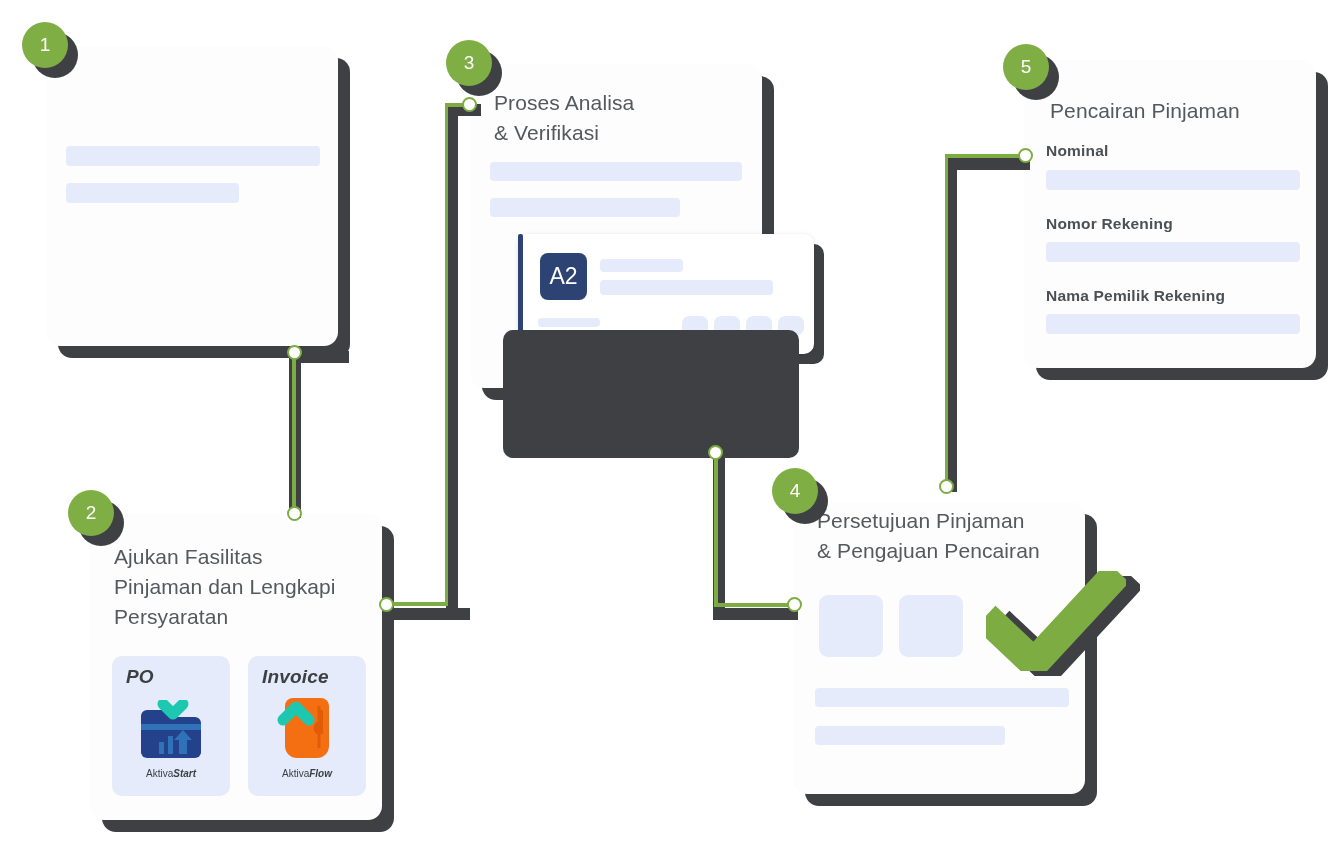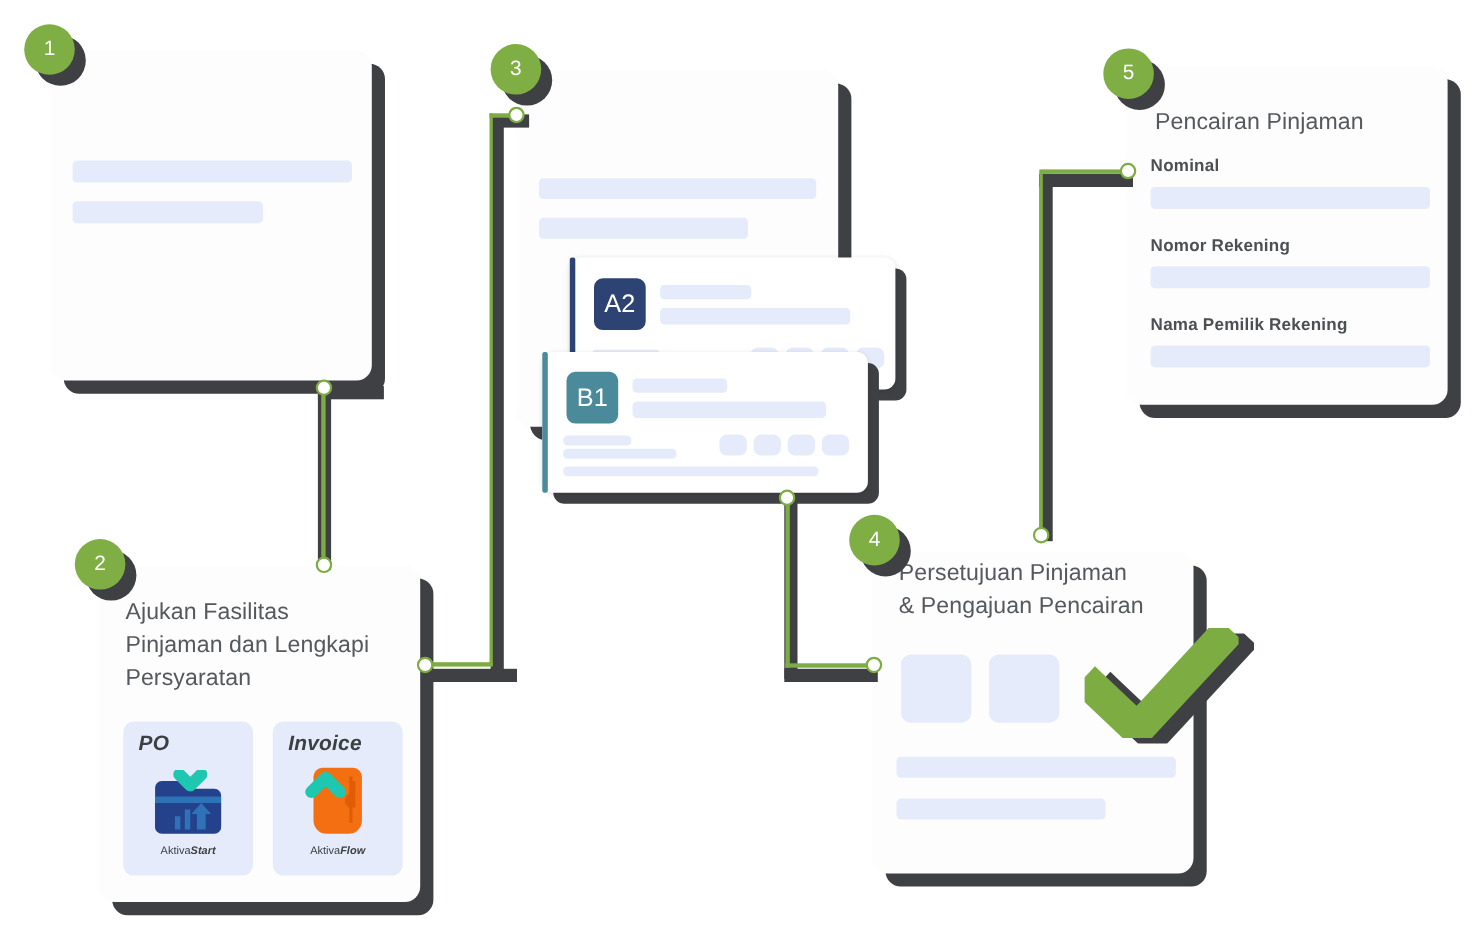--- a/index.html
+++ b/index.html
@@ -251,51 +251,40 @@
       <div class="tile-caption" style="top:112px;">
         <span>Aktiva</span><b>Flow</b>
       </div>
     </div>
   </div>
   <div class="badge-shadow" style="left:78px;top:500px;"></div>
   <div class="badge" style="left:68px;top:490px;">2</div>
 
   <div class="card-shadow" style="left:482px;top:76px;width:292px;height:324px;"></div>
   <div class="card" style="left:470px;top:64px;width:292px;height:324px;">
+    <div class="card-title" style="left:24px;top:24px;width:260px;">Proses Analisa
+&amp; Verifikasi</div>
     <div class="ph" style="left:20px;top:98px;width:252px;height:19px;"></div>
     <div class="ph" style="left:20px;top:134px;width:190px;height:19px;"></div>
   </div>
 
   <div class="doccard-shadow" style="left:528px;top:244px;width:296px;height:120px;"></div>
   <div class="doccard" style="left:518px;top:234px;width:296px;height:120px;box-shadow:0 1px 5px rgba(0,0,0,0.12);">
     <div class="doccard-accent" style="left:0px;top:0px;width:5px;height:120px;background:#2d4373;"></div>
     <div class="doc-badge" style="left:22px;top:19px;width:47px;height:47px;line-height:47px;background:#2d4373;">A2</div>
     <div class="ph" style="left:82px;top:25px;width:83px;height:13px;"></div>
     <div class="ph" style="left:82px;top:46px;width:173px;height:15px;"></div>
     <div class="ph" style="left:20px;top:84px;width:62px;height:9px;"></div>
     <div class="ph-sq" style="left:164px;top:82px;width:26px;height:19px;"></div>
     <div class="ph-sq" style="left:196px;top:82px;width:26px;height:19px;"></div>
     <div class="ph-sq" style="left:228px;top:82px;width:26px;height:19px;"></div>
     <div class="ph-sq" style="left:260px;top:82px;width:26px;height:19px;"></div>
   </div>
 
   <div class="doccard-shadow" style="left:503px;top:330px;width:296px;height:128px;"></div>
-  <div class="doccard" style="left:493px;top:320px;width:296px;height:128px;box-shadow:0 1px 5px rgba(0,0,0,0.12);">
-    <div class="doccard-accent" style="left:0px;top:0px;width:5px;height:128px;background:#4a8a9a;"></div>
-    <div class="doc-badge" style="left:22px;top:18px;width:47px;height:47px;line-height:47px;background:#4a8a9a;">B1</div>
-    <div class="ph" style="left:82px;top:24px;width:86px;height:13px;"></div>
-    <div class="ph" style="left:82px;top:45px;width:176px;height:15px;"></div>
-    <div class="ph" style="left:19px;top:76px;width:62px;height:9px;"></div>
-    <div class="ph" style="left:19px;top:88px;width:103px;height:9px;"></div>
-    <div class="ph" style="left:19px;top:104px;width:232px;height:9px;"></div>
-    <div class="ph-sq" style="left:161px;top:75px;width:25px;height:19px;"></div>
-    <div class="ph-sq" style="left:192px;top:75px;width:25px;height:19px;"></div>
-    <div class="ph-sq" style="left:223px;top:75px;width:25px;height:19px;"></div>
-    <div class="ph-sq" style="left:254px;top:75px;width:25px;height:19px;"></div>
-  </div>
 
   <div class="badge-shadow" style="left:456px;top:50px;"></div>
   <div class="badge" style="left:446px;top:40px;">3</div>
 
   <div class="card-shadow" style="left:805px;top:514px;width:292px;height:292px;"></div>
   <div class="card" style="left:793px;top:502px;width:292px;height:292px;">
     <div class="card-title" style="left:24px;top:4px;width:270px;">Persetujuan Pinjaman
 &amp; Pengajuan Pencairan</div>
     <div class="ph-sq" style="left:26px;top:93px;width:64px;height:62px;border-radius:9px;"></div>
     <div class="ph-sq" style="left:106px;top:93px;width:64px;height:62px;border-radius:9px;"></div>

